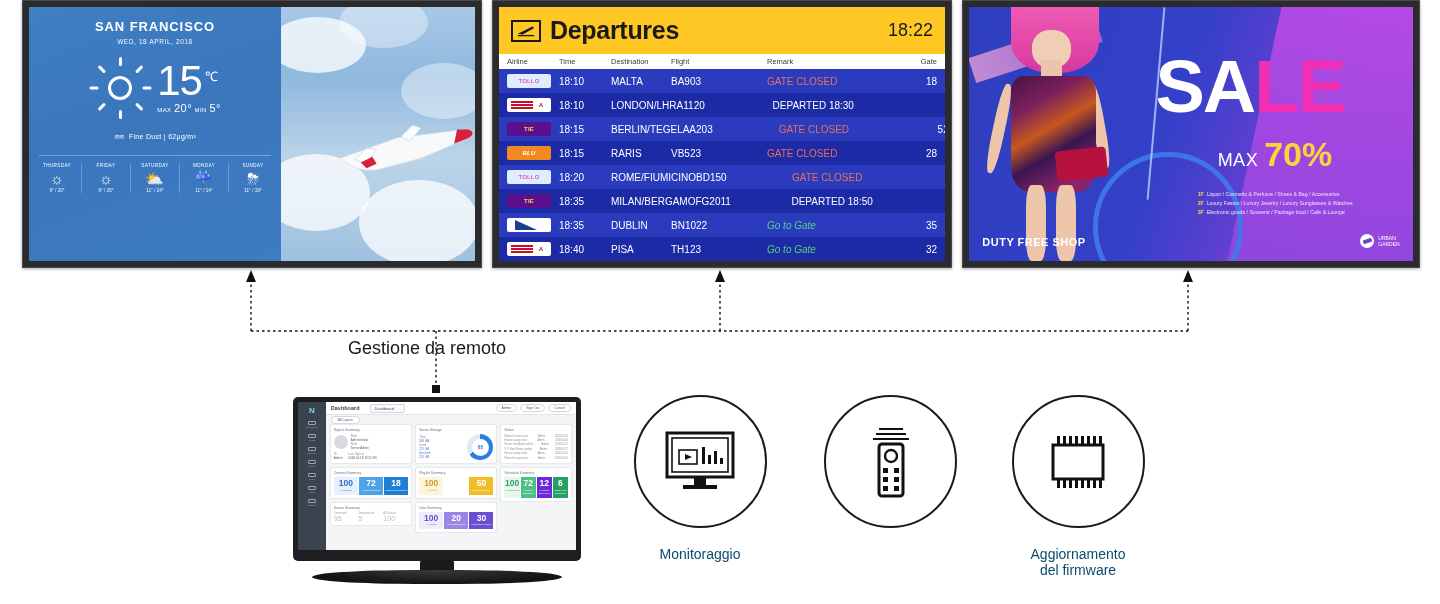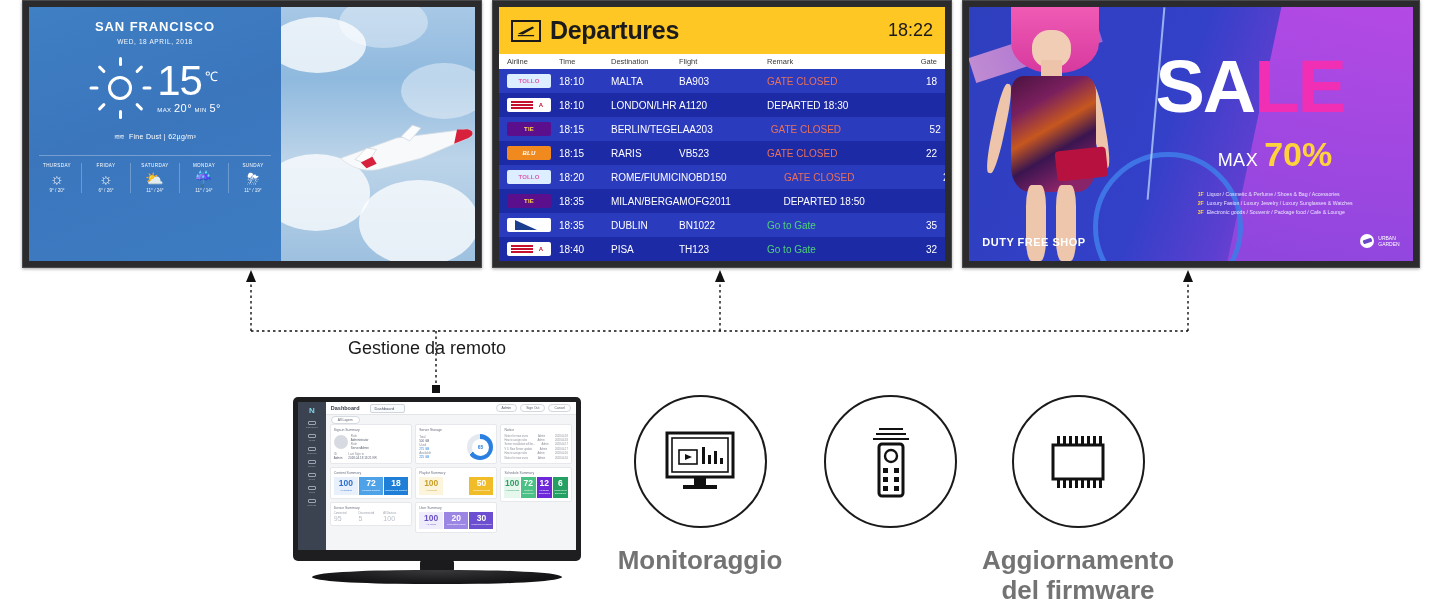--- a/index.html
+++ b/index.html
@@ -69,25 +69,25 @@
      justify-content: center; margin-right: 9px; flex: none; }
   .dep-title { font-size: 25px; font-weight: bold; color: #1b1b1b; letter-spacing: -.3px; }
   .dep-clock { margin-left: auto; font-size: 18px; color: #1b1b1b; font-weight: 500; }
   .dep-cols { display: flex; background: #fff; color: #3a3a3a; font-size: 7.5px; padding: 3px 8px; flex: none; }
   .dep-row { display: flex; align-items: center; font-size: 10px; color: #fff; height: 24px; padding: 0 8px; }
   .dep-row.odd { background: #2b3bbe; }
   .dep-row.even { background: #1d2aa6; }
   .c-air { width: 52px; flex: none; }
   .c-time { width: 52px; flex: none; }
   .c-dest { flex: 1; }
-  .c-flight { width: 88px; flex: none; }
+  .c-flight { width: 96px; flex: none; }
   .c-remark { width: 130px; flex: none; }
   .c-gate { width: 40px; flex: none; text-align: right; }
   .rk-closed { color: #e8705a; }
-  .rk-go { color: #4fd17a; }
+  .rk-go { color: #4fd17a; font-style: italic; }
   .rk-dep { color: #fff; }
   .logo {
     width: 44px; height: 14px; border-radius: 2px; display: flex; align-items: center;
     justify-content: center; font-size: 6px; font-weight: bold; letter-spacing: .2px;
   }
   .logo-tollo { background: #dceeff; color: #e05ab0; }
   .logo-a { background: #fff; color: #c4102e; position: relative; }
   .logo-a .bars { position: absolute; left: 4px; top: 3px; width: 22px; height: 8px;
      background: repeating-linear-gradient(180deg,#c4102e 0 1.6px,#fff 1.6px 3.2px); }
   .logo-tie { background: #5c0f8c; color: #ffd34d; }
@@ -188,21 +188,21 @@
   .tile .l { font-size: 2.4px; margin-top: 1px; }
   .notice-row { display: flex; font-size: 2.6px; color: #8a9099; justify-content: space-between; padding: .7px 0; }
   .stat { flex: 1; }
   .stat .n { font-size: 7px; color: #b9bec7; } .stat .l { font-size: 2.6px; color: #9aa0aa; }
 
   
   .features { position: absolute; left: 600px; top: 395px; width: 620px; height: 200px; }
   .feature { position: absolute; width: 200px; text-align: center; }
   .f-circle { width: 133px; height: 133px; border: 2px solid #1a1a1a; border-radius: 50%;
      margin: 0 auto; display: flex; align-items: center; justify-content: center; }
-  .f-label { margin-top: 18px; font-size: 26px; color: #737373; line-height: 1.15; font-weight: bold; }
+  .f-label { margin-top: 18px; font-size: 14px; color: #0c4a6e; line-height: 1.15; }
 </style>
 </head>
 <body>
 
 <div class="displays">
 
   <div class="display" id="display-weather">
     <div class="screen">
       <div class="weather">
         <div class="wx-left">
@@ -342,21 +342,21 @@
               <span class="c-gate">52</span>
             </div>
             <div class="dep-row even">
               <span class="c-air">
                 <span class="logo logo-blu">BLU</span>
               </span>
               <span class="c-time">18:15</span>
               <span class="c-dest">RARIS</span>
               <span class="c-flight">VB523</span>
               <span class="c-remark rk-closed">GATE CLOSED</span>
-              <span class="c-gate">22</span>
+              <span class="c-gate">28</span>
             </div>
             <div class="dep-row odd">
               <span class="c-air">
                 <span class="logo logo-tollo">TOLLO</span>
               </span>
               <span class="c-time">18:20</span>
               <span class="c-dest">ROME/FIUMICINO</span>
               <span class="c-flight">BD150</span>
               <span class="c-remark rk-closed">GATE CLOSED</span>
               <span class="c-gate">25</span>

